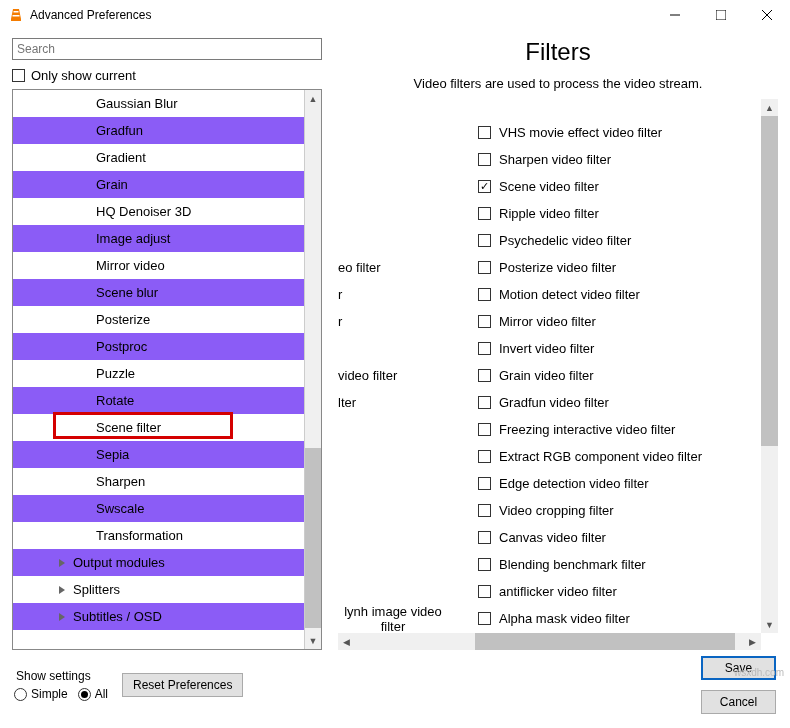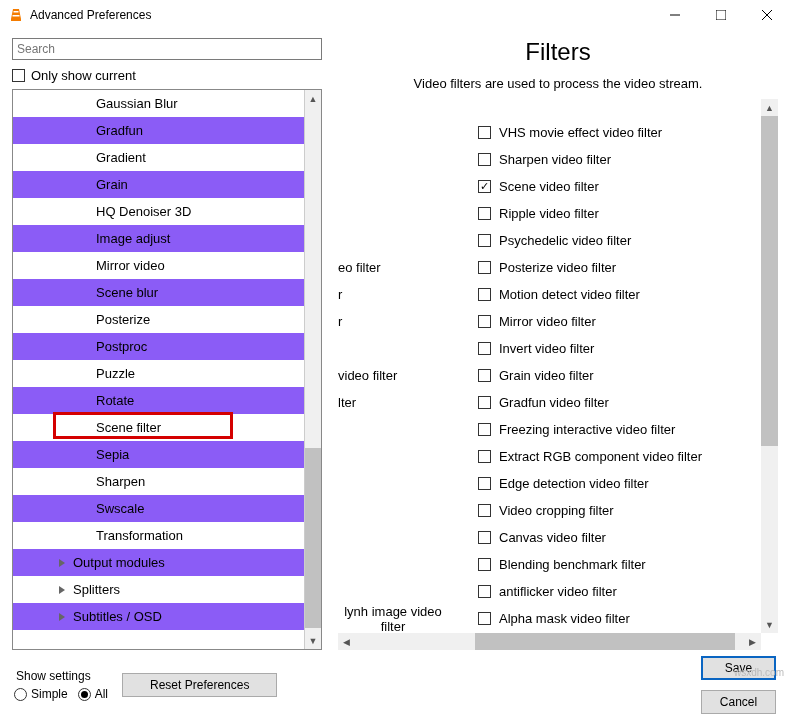--- a/index.html
+++ b/index.html
@@ -40,21 +40,21 @@
     .r-body .vsb { position:absolute; right:0; top:0; width:17px; bottom:17px; background:#f0f0f0; }
     .hsb { position:absolute; bottom:0; left:0; right:17px; height:17px; background:#f0f0f0; display:flex; align-items:center; }
     .hsb .lft, .hsb .rgt { width:17px; display:flex; align-items:center; justify-content:center; font-size:9px; color:#555; }
     .hsb .hthumb { height:100%; background:#c1c1c1; margin-left:120px; width:260px; }
     .bottom { height:70px; padding:6px 14px; display:flex; align-items:center; }
     .show { font-size:12px; }
     .show .lbl { display:block; margin-bottom:4px; margin-left:2px; }
     .radrow { display:flex; gap:10px; align-items:center; }
     .radio { width:13px; height:13px; border:1px solid #333; border-radius:50%; display:inline-flex; align-items:center; justify-content:center; }
     .radio.sel::after { content:""; width:7px; height:7px; background:#000; border-radius:50%; }
-    .reset { margin-left:14px; height:24px; padding:0 27px; border:1px solid #aaa; background:#e1e1e1; font-size:12px; }
+    .reset { margin-left:14px; height:24px; padding:0 10px; border:1px solid #aaa; background:#e1e1e1; font-size:12px; }
     .btn { height:24px; width:75px; border:1px solid #aaa; background:#e1e1e1; font-size:12px; }
     .btn.primary { border:2px solid #0a65c2; }
     .btns { margin-left:auto; display:flex; gap:10px;flex-direction:column; }
     .watermark { position:absolute; right:6px; bottom:50px; font-size:10px; color:#bbb; }
     svg { display:block; }
   </style>
 </head>
 <body>
 
 <div class="titlebar">

